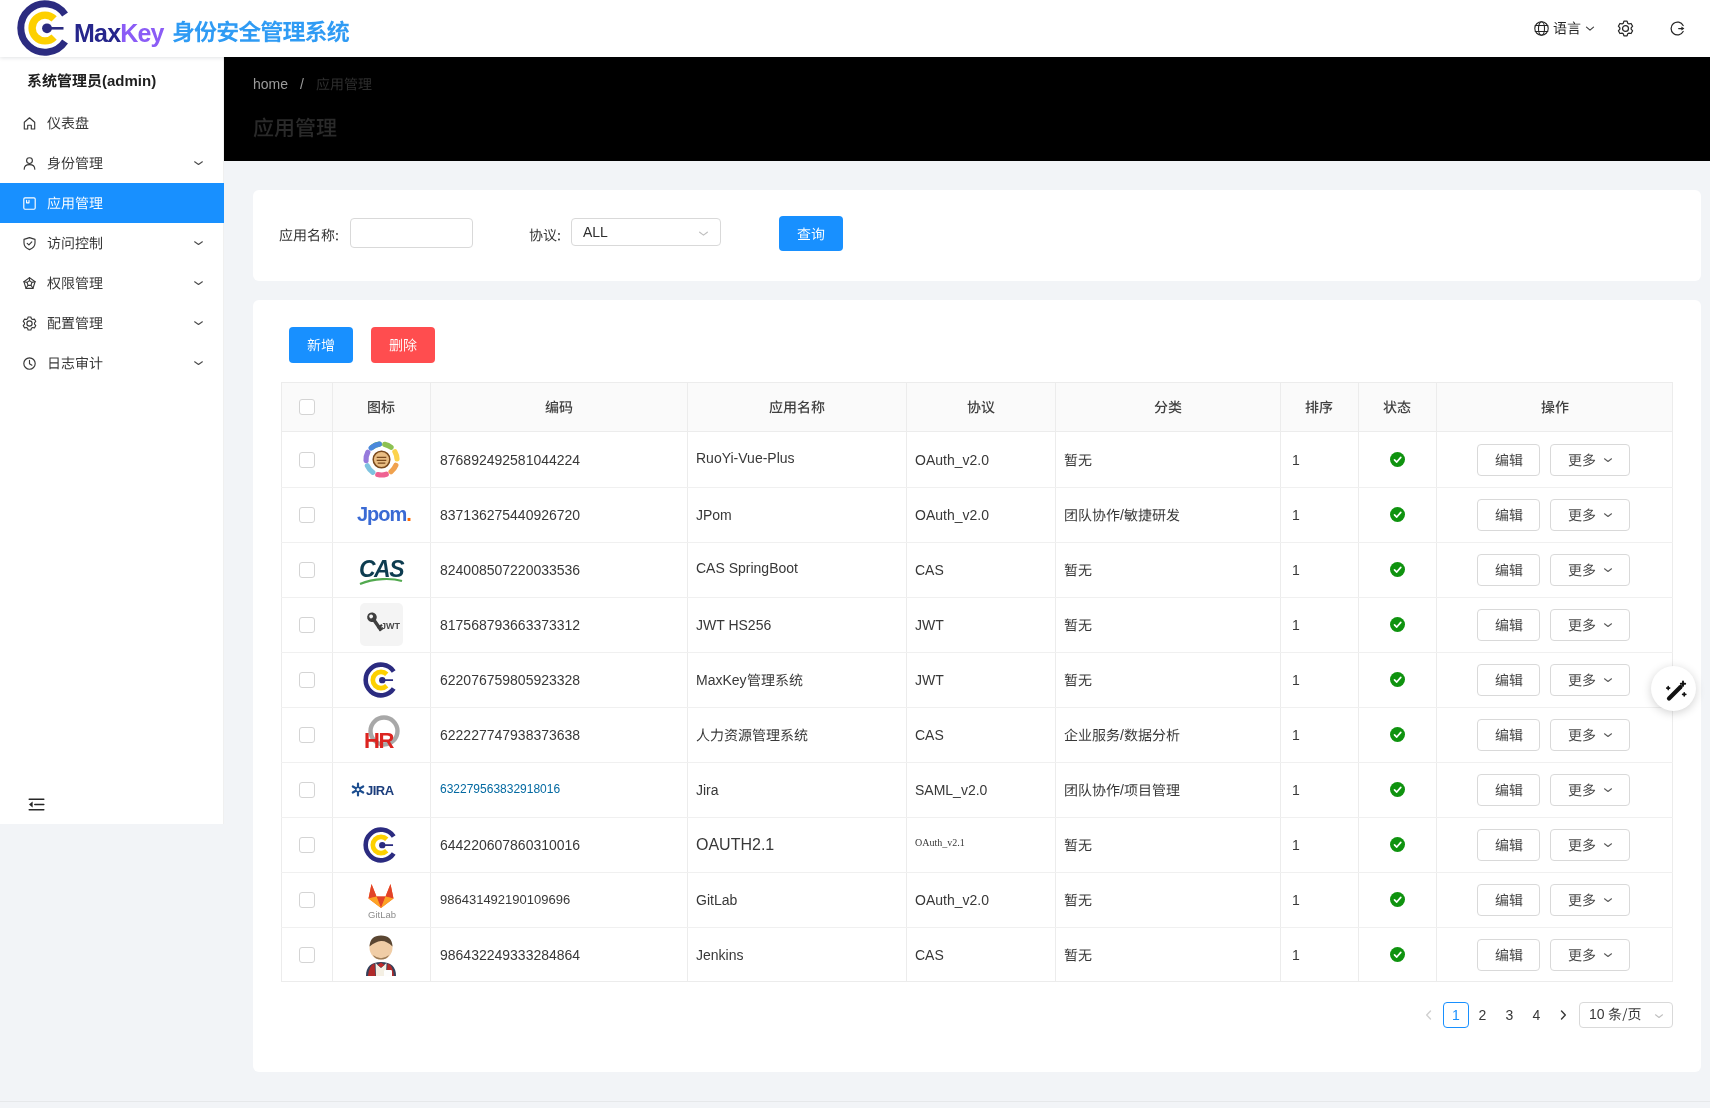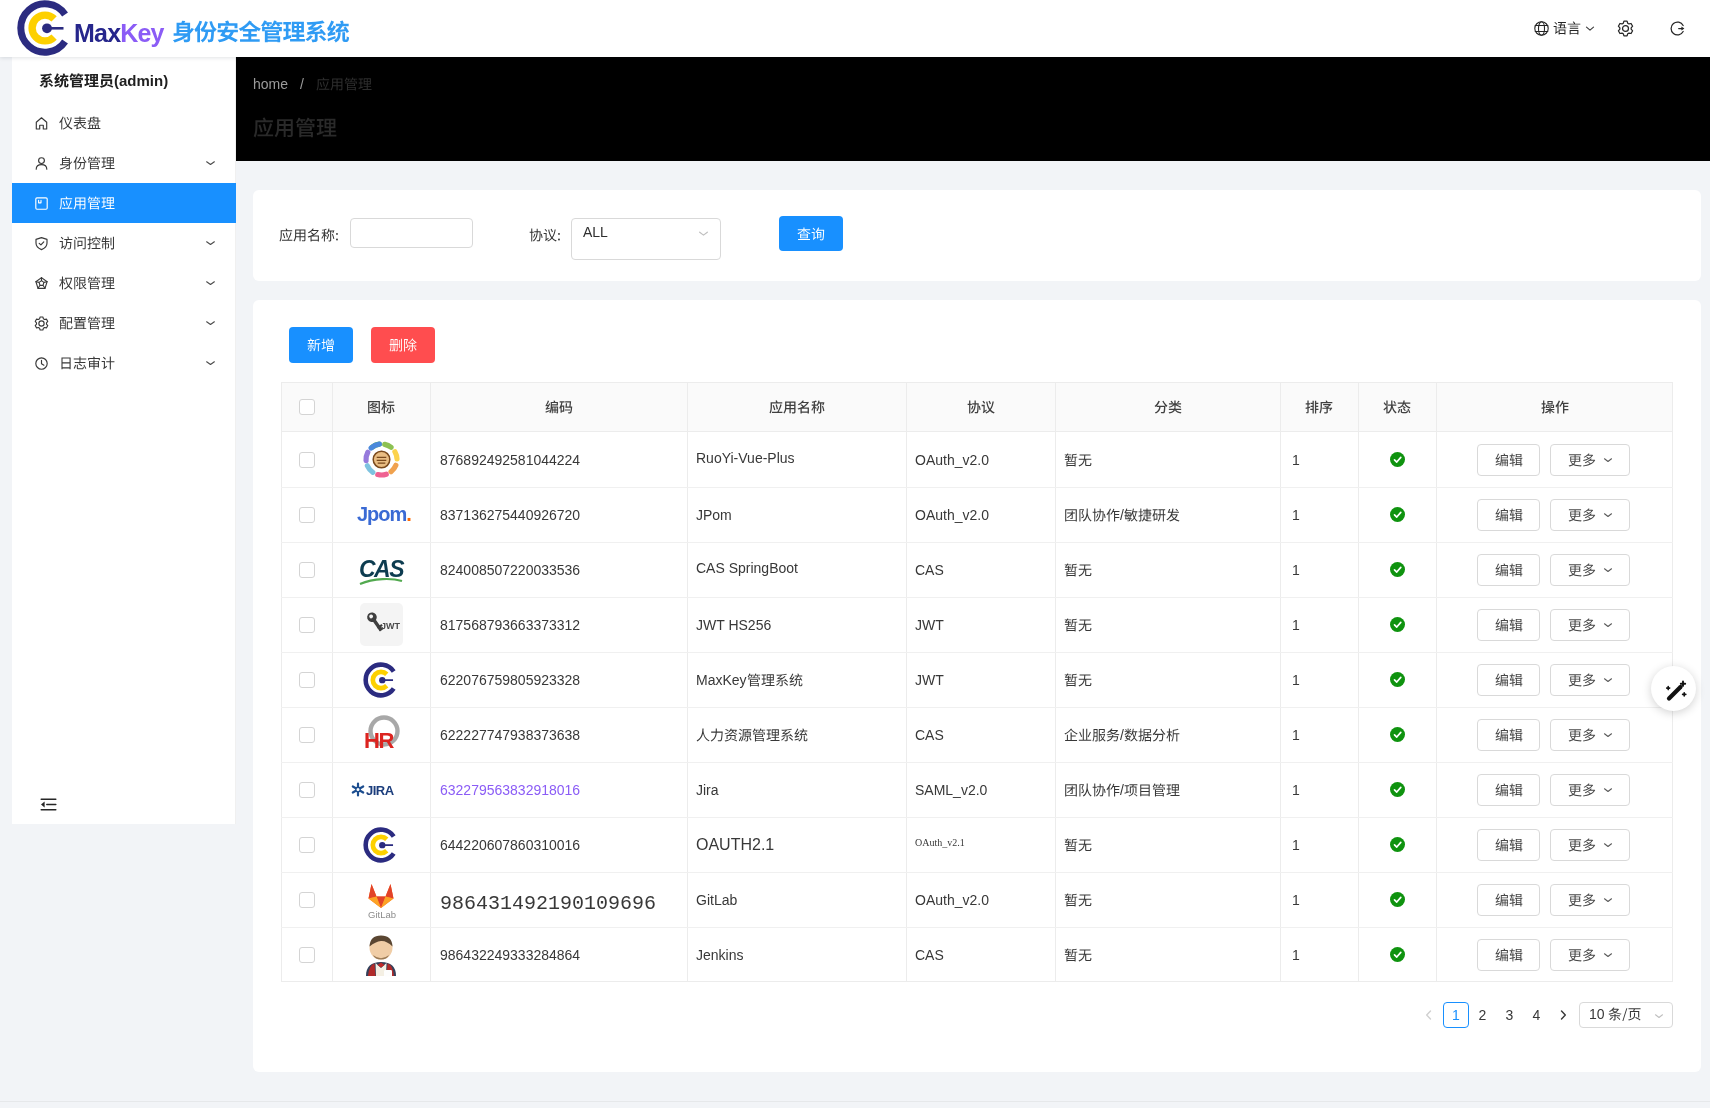--- a/index.html
+++ b/index.html
@@ -46,21 +46,21 @@
           </g>
         </svg></div>
       <div style="position:absolute;left:1670px;top:21px;"><svg width="15" height="15" viewBox="0 0 15 15" style="vertical-align:top;">
           <g fill="none" stroke="#262626" stroke-width="1.25" stroke-linecap="round">
             <path d="M13.15 4.50 A6.4 6.4 0 1 0 13.15 10.50"></path>
             <path d="M8.7 7.5 H12.9"></path>
           </g>
           <path d="M14.4 7.5 l-3 -1.9 v3.8 Z" fill="#262626"></path>
         </svg></div>
     </div>
-    <div style="position:absolute;left:0px;top:57px;width:224px;height:767px;background:#fff;border-right:1px solid #f0f0f0;z-index:5;margin-left:12px;">
+    <div style="position:absolute;left:0px;top:57px;width:224px;height:767px;background:#fff;border-right:1px solid #f0f0f0;z-index:5;">
       <div style="position:absolute;left:27px;top:15px;display:flex;align-items:center;">
         <svg width="75.0" height="15.0" style="vertical-align:top;fill:#1f1f1f;">
           <g transform="translate(0,13.20) scale(0.015000,-0.015000)">
             <use href="#gb7CFB" x="0"></use>
             <use href="#gb7EDF" x="1000"></use>
             <use href="#gb7BA1" x="2000"></use>
             <use href="#gb7406" x="3000"></use>
             <use href="#gb5458" x="4000"></use>
           </g>
         </svg>
@@ -231,21 +231,21 @@
           </g>
         </svg></div>
       <div style="position:absolute;left:97px;top:27.5px;width:123px;height:30px;border:1px solid #d9d9d9;border-radius:4px;background:#fff;"></div>
       <div style="position:absolute;left:276px;top:37.5px;"><svg width="31.9" height="14.0" style="vertical-align:top;fill:#333;">
           <g transform="translate(0,12.32) scale(0.014000,-0.014000)">
             <use href="#gr534F" x="0"></use>
             <use href="#gr8BAE" x="1000"></use>
             <use href="#gr003A" x="2000"></use>
           </g>
         </svg></div>
-      <div style="position:absolute;left:318px;top:27.5px;width:150px;height:42px;border:1px solid #d9d9d9;border-radius:4px;background:#fff;">
+      <div style="position:absolute;left:318px;top:27.5px;width:150px;height:28px;border:1px solid #d9d9d9;border-radius:4px;background:#fff;">
         <span style="position:absolute;left:11px;top:5px;font-size:14px;color:#2e2e2e;font-family:'Liberation Sans',sans-serif;">ALL</span>
         <span style="position:absolute;right:11px;top:10px;line-height:0;"><svg width="11" height="9" viewBox="0 0 11 9" style="vertical-align:top;">
             <path d="M1.65 3.15 L5.5 6.12 L9.35 3.15" fill="none" stroke="#bfbfbf" stroke-width="1.2" stroke-linecap="round" stroke-linejoin="round"></path>
           </svg></span>
       </div>
       <div style="position:absolute;left:525.5px;top:26px;width:64.5px;height:35px;background:#1890ff;border-radius:4px;display:flex;align-items:center;justify-content:center;">
         <svg width="28.0" height="14.0" style="vertical-align:top;fill:#fff;">
           <g transform="translate(0,12.32) scale(0.014000,-0.014000)">
             <use href="#gr67E5" x="0"></use>
             <use href="#gr8BE2" x="1000"></use>
@@ -684,21 +684,21 @@
         <div style="position:absolute;left:17.5px;top:399.5px;width:16px;height:16px;border:1px solid #d4d4d4;border-radius:3px;background:#fff;"></div>
         <div style="position:absolute;left:65px;top:383.5px;width:70px;height:48px;display:flex;align-items:center;justify-content:center;">
           <svg width="60" height="17" viewBox="0 0 60 17" style="vertical-align:top">
             <g transform="translate(7,8.5)" stroke="#1b4d8f" stroke-width="2.2" fill="none" stroke-linecap="round">
               <path d="M0 -6 V6 M-5.2 -3 L5.2 3 M-5.2 3 L5.2 -3"></path>
             </g>
             <circle cx="7" cy="8.5" r="2.2" fill="#fff" stroke="#1b4d8f" stroke-width="1.4"></circle>
             <text x="15" y="13.5" font-family="Liberation Sans,sans-serif" font-size="13" font-weight="bold" fill="#1b3d7c" letter-spacing="-0.5">JIRA</text>
           </svg>
         </div>
-        <div style="position:absolute;left:159px;top:399.5px;font-size:14px;color:#8b5cf6;font-family:'Liberation Sans',sans-serif;">632279563832918016</div>
+        <div style="position:absolute;left:159px;top:399.5px;font-size:12px;color:#0369a1;font-family:'Liberation Sans',sans-serif;">632279563832918016</div>
         <div style="position:absolute;left:415px;top:397.5px;">
           <div style="display:flex;align-items:center;height:20.3px;">
             <span style="font-size:14px;color:#383838;font-family:'Liberation Sans',sans-serif;">Jira</span>
           </div>
         </div>
         <div style="position:absolute;left:634px;top:399.5px;font-size:14px;color:#383838;font-family:'Liberation Sans',sans-serif;text-align:center;">SAML_v2.0</div>
         <div style="position:absolute;left:783px;top:400.5px;">
           <div style="display:flex;align-items:center;height:14px;line-height:0;">
             <svg width="56.0" height="14.0" style="vertical-align:top;fill:#383838;">
               <g transform="translate(0,12.32) scale(0.014000,-0.014000)">
@@ -802,21 +802,21 @@
               <path d="M23 31 L10.5 21.5 L13.5 7 L18.5 19.5 H27.5 L32.5 7 L35.5 21.5 Z" fill="#fc6d26"></path>
               <path d="M13.5 7 L18.5 19.5 L10.5 21.5 Z" fill="#e24329"></path>
               <path d="M32.5 7 L27.5 19.5 L35.5 21.5 Z" fill="#e24329"></path>
               <path d="M18.5 19.5 H27.5 L23 31 Z" fill="#e24329"></path>
               <path d="M10.5 21.5 L23 31 L18.5 19.5 Z" fill="#fca326"></path>
               <path d="M35.5 21.5 L23 31 L27.5 19.5 Z" fill="#fca326"></path>
             </g>
             <text x="10" y="41" font-family="Liberation Sans,sans-serif" font-size="9.5" fill="#8c8c8c">GitLab</text>
           </svg>
         </div>
-        <div style="position:absolute;left:159px;top:509.5px;font-size:20px;color:#383838;font-family:Liberation Mono, monospace;">986431492190109696</div>
+        <div style="position:absolute;left:159px;top:509.5px;font-size:13px;color:#383838;font-family:Liberation Sans, sans-serif;">986431492190109696</div>
         <div style="position:absolute;left:415px;top:507.5px;">
           <div style="display:flex;align-items:center;height:20.3px;">
             <span style="font-size:14px;color:#383838;font-family:'Liberation Sans',sans-serif;">GitLab</span>
           </div>
         </div>
         <div style="position:absolute;left:634px;top:509.5px;font-size:14px;color:#383838;font-family:'Liberation Sans',sans-serif;">OAuth_v2.0</div>
         <div style="position:absolute;left:783px;top:510.5px;"><svg width="28.0" height="14.0" style="vertical-align:top;fill:#383838;">
             <g transform="translate(0,12.32) scale(0.014000,-0.014000)">
               <use href="#gr6682" x="0"></use>
               <use href="#gr65E0" x="1000"></use>

